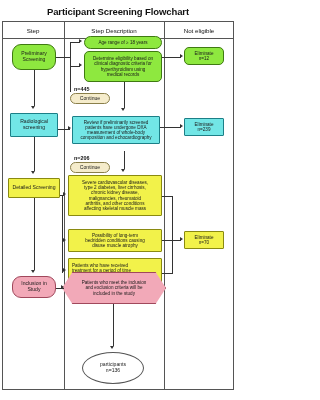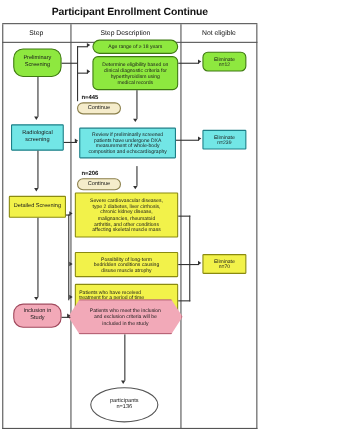--- a/index.html
+++ b/index.html
@@ -122,21 +122,21 @@
   }
 
   .multi { white-space: pre-line; }
   .leftal { text-align: left; justify-content: flex-start; padding-left: 3px; }
 </style>
 </head>
 <body>
 
 <div id="page">
 
-  <div class="title">Participant Enrollment Continue</div>
+  <div class="title">Participant Screening Flowchart</div>
   <div class="title-rule"></div>
 
   <div class="hdr hdr-step">Step</div>
   <div class="hdr hdr-desc">Step Description</div>
   <div class="hdr hdr-elig">Not eligible</div>
   <div class="hdr-rule"></div>
 
   <div class="vsep vsep-l"></div>
   <div class="vsep vsep-a"></div>
   <div class="vsep vsep-b"></div>

